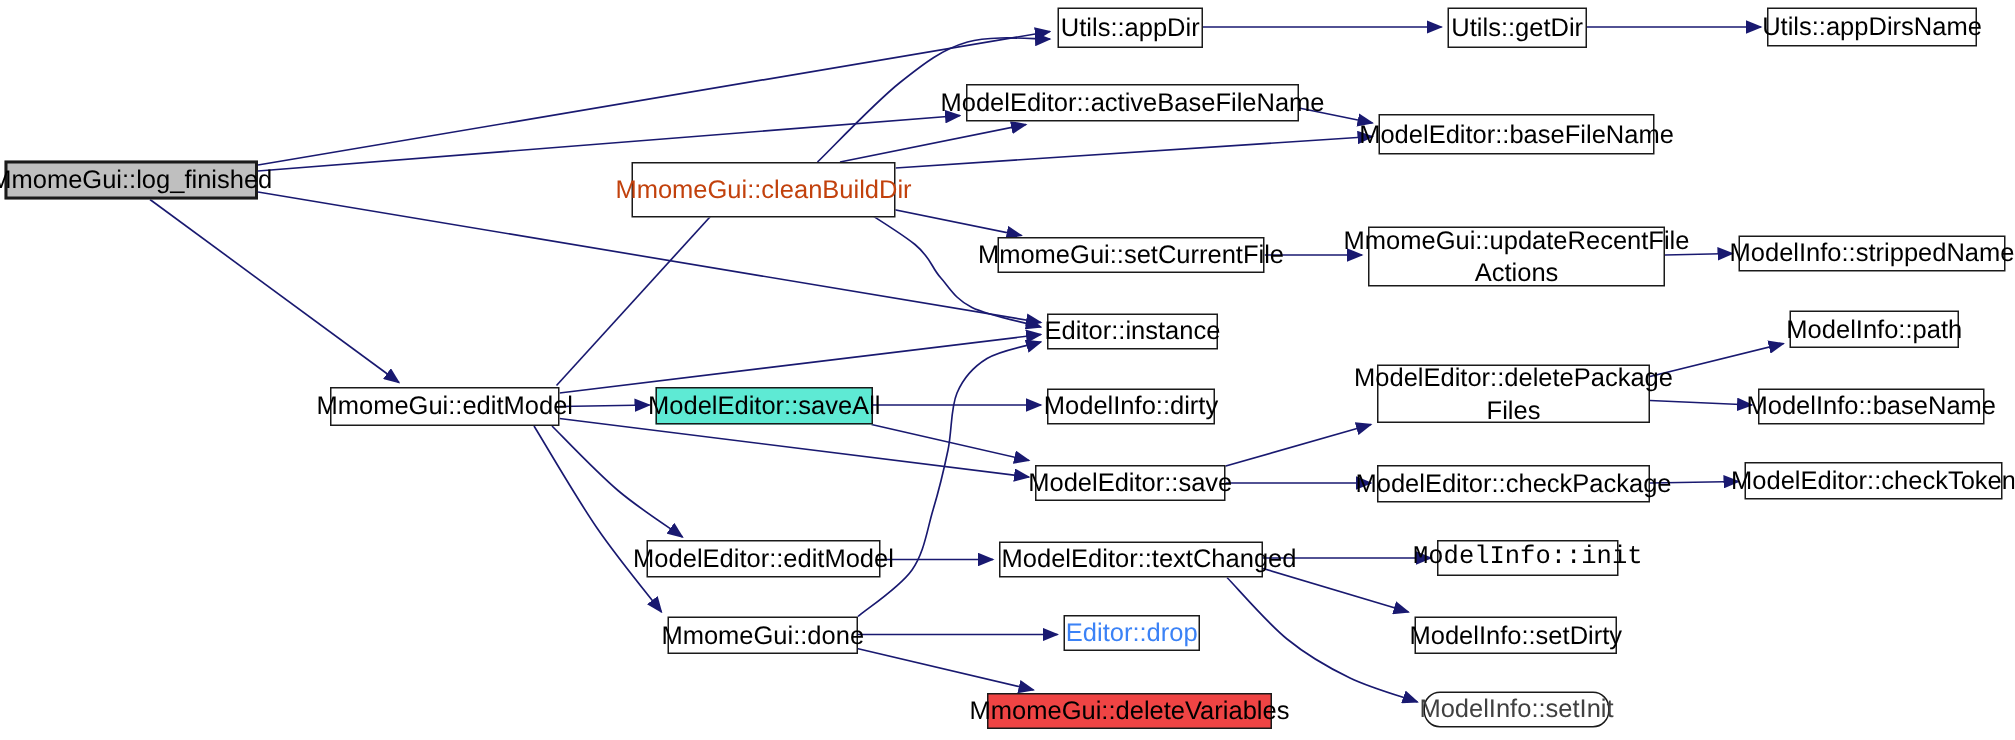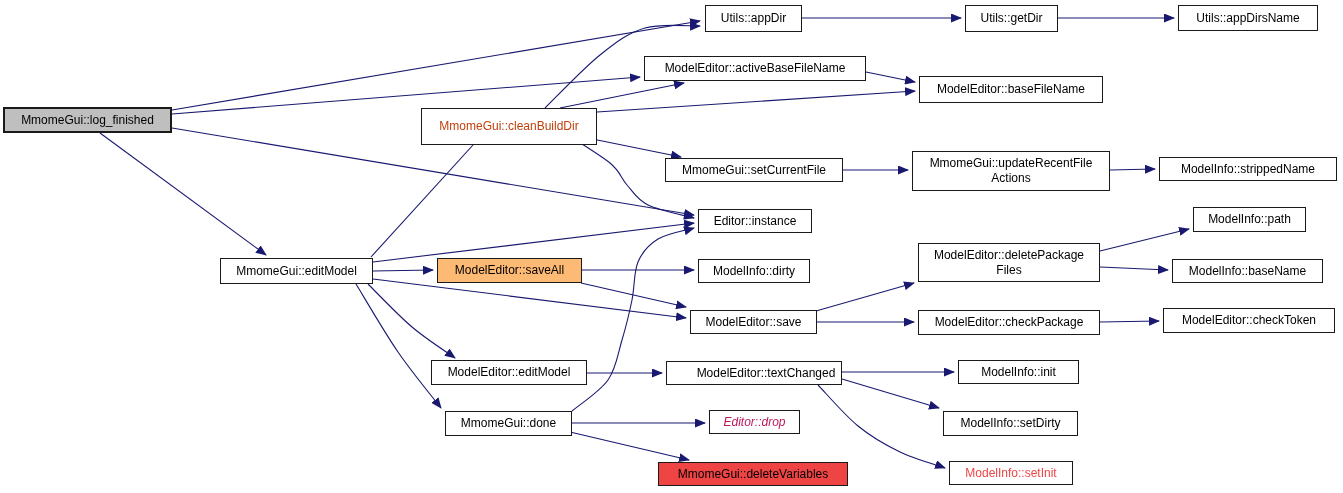--- a/index.html
+++ b/index.html
@@ -18,21 +18,21 @@
   }
   .node {
     position: absolute;
     box-sizing: border-box;
     background: #ffffff;
     border: 1px solid #1a1a1a;
     display: flex;
     align-items: center;
     justify-content: center;
     text-align: center;
-    font-size: 12px;
+    font-size: 17px;
     line-height: 1.25;
     color: #000000;
     white-space: pre-line;
     cursor: pointer;
   }
   .node.root {
     background: #bfbfbf;
     border-width: 2px;
     cursor: default;
     justify-content: center;
@@ -97,30 +97,30 @@
       <div class="node" style="left: 644px; top: 56px; width: 222px; height: 25px; border-color: rgb(26, 26, 26); background: rgb(255, 255, 255); color: rgb(0, 0, 0);"><span>ModelEditor::activeBaseFileName</span></div>
       <div class="node" style="left: 919px; top: 76px; width: 184px; height: 27px; border-color: rgb(26, 26, 26); background: rgb(255, 255, 255); color: rgb(0, 0, 0);"><span>ModelEditor::baseFileName</span></div>
       <div class="node" style="left: 421px; top: 108px; width: 176px; height: 37px; border-color: rgb(26, 26, 26); background: rgb(255, 255, 255); color: #c2410c;"><span>MmomeGui::cleanBuildDir</span></div>
       <div class="node" style="left: 665px; top: 158px; width: 178px; height: 24px; border-color: rgb(26, 26, 26); background: rgb(255, 255, 255); color: rgb(0, 0, 0);"><span>MmomeGui::setCurrentFile</span></div>
       <div class="node" style="left: 912px; top: 151px; width: 198px; height: 40px; border-color: rgb(26, 26, 26); background: rgb(255, 255, 255); color: rgb(0, 0, 0);"><span>MmomeGui::updateRecentFile
 Actions</span></div>
       <div class="node" style="left: 1159px; top: 157px; width: 178px; height: 24px; border-color: rgb(26, 26, 26); background: rgb(255, 255, 255); color: rgb(0, 0, 0);"><span>ModelInfo::strippedName</span></div>
       <div class="node" style="left: 698px; top: 209px; width: 114px; height: 24px; border-color: rgb(26, 26, 26); background: rgb(255, 255, 255); color: rgb(0, 0, 0);"><span>Editor::instance</span></div>
       <div class="node" style="left: 1193px; top: 207px; width: 113px; height: 25px; border-color: rgb(26, 26, 26); background: rgb(255, 255, 255); color: rgb(0, 0, 0);"><span>ModelInfo::path</span></div>
       <div class="node" style="left: 220px; top: 258px; width: 153px; height: 26px; border-color: rgb(26, 26, 26); background: rgb(255, 255, 255); color: rgb(0, 0, 0);"><span>MmomeGui::editModel</span></div>
-      <div class="node" style="left: 437px; top: 258px; width: 145px; height: 25px; border-color: rgb(26, 26, 26); background: #fdba74; color: rgb(0, 0, 0);"><span>ModelEditor::saveAll</span></div>
+      <div class="node" style="left: 437px; top: 258px; width: 145px; height: 25px; border-color: rgb(26, 26, 26); background: #5eead4; color: rgb(0, 0, 0);"><span>ModelEditor::saveAll</span></div>
       <div class="node" style="left: 698px; top: 259px; width: 112px; height: 24px; border-color: rgb(26, 26, 26); background: rgb(255, 255, 255); color: rgb(0, 0, 0);"><span>ModelInfo::dirty</span></div>
       <div class="node" style="left: 918px; top: 243px; width: 182px; height: 39px; border-color: rgb(26, 26, 26); background: rgb(255, 255, 255); color: rgb(0, 0, 0);"><span>ModelEditor::deletePackage
 Files</span></div>
       <div class="node" style="left: 1172px; top: 259px; width: 151px; height: 24px; border-color: rgb(26, 26, 26); background: rgb(255, 255, 255); color: rgb(0, 0, 0);"><span>ModelInfo::baseName</span></div>
       <div class="node" style="left: 690px; top: 310px; width: 127px; height: 24px; border-color: rgb(26, 26, 26); background: rgb(255, 255, 255); color: rgb(0, 0, 0);"><span>ModelEditor::save</span></div>
       <div class="node" style="left: 918px; top: 310px; width: 182px; height: 25px; border-color: rgb(26, 26, 26); background: rgb(255, 255, 255); color: rgb(0, 0, 0);"><span>ModelEditor::checkPackage</span></div>
       <div class="node" style="left: 1163px; top: 308px; width: 172px; height: 25px; border-color: rgb(26, 26, 26); background: rgb(255, 255, 255); color: rgb(0, 0, 0);"><span>ModelEditor::checkToken</span></div>
       <div class="node" style="left: 431px; top: 360px; width: 156px; height: 25px; border-color: rgb(26, 26, 26); background: rgb(255, 255, 255); color: rgb(0, 0, 0);"><span>ModelEditor::editModel</span></div>
       <div class="node" style="left: 666px; top: 361px; width: 176px; height: 24px; border-color: rgb(26, 26, 26); background: rgb(255, 255, 255); color: rgb(0, 0, 0); padding-left: 24px;"><span>ModelEditor::textChanged</span></div>
-      <div class="node" style="left: 958px; top: 360px; width: 121px; height: 24px; border-color: rgb(26, 26, 26); background: rgb(255, 255, 255); color: rgb(0, 0, 0);"><span>ModelInfo::init</span></div>
+      <div class="node" style="left: 958px; top: 360px; width: 121px; height: 24px; border-color: rgb(26, 26, 26); background: rgb(255, 255, 255); color: rgb(0, 0, 0); font-family: Liberation Mono, monospace;"><span>ModelInfo::init</span></div>
       <div class="node" style="left: 445px; top: 411px; width: 127px; height: 25px; border-color: rgb(26, 26, 26); background: rgb(255, 255, 255); color: rgb(0, 0, 0);"><span>MmomeGui::done</span></div>
-      <div class="node" style="left: 709px; top: 410px; width: 91px; height: 24px; border-color: rgb(26, 26, 26); background: rgb(255, 255, 255); color: #be185d; font-style: italic;"><span>Editor::drop</span></div>
+      <div class="node" style="left: 709px; top: 410px; width: 91px; height: 24px; border-color: rgb(26, 26, 26); background: rgb(255, 255, 255); color: #3b82f6;"><span>Editor::drop</span></div>
       <div class="node" style="left: 943px; top: 411px; width: 135px; height: 25px; border-color: rgb(26, 26, 26); background: rgb(255, 255, 255); color: rgb(0, 0, 0);"><span>ModelInfo::setDirty</span></div>
       <div class="node" style="left: 658px; top: 462px; width: 190px; height: 24px; border-color: rgb(26, 26, 26); background: #ef4444; color: rgb(0, 0, 0);"><span>MmomeGui::deleteVariables</span></div>
-      <div class="node" style="left: 949px; top: 461px; width: 124px; height: 24px; border-color: rgb(26, 26, 26); background: rgb(255, 255, 255); color: #ef4444;"><span>ModelInfo::setInit</span></div>
+      <div class="node" style="left: 949px; top: 461px; width: 124px; height: 24px; border-color: rgb(26, 26, 26); background: rgb(255, 255, 255); color: #404040; border-radius: 11px;"><span>ModelInfo::setInit</span></div>
     </div>
 </div>
 
 </body></html>

